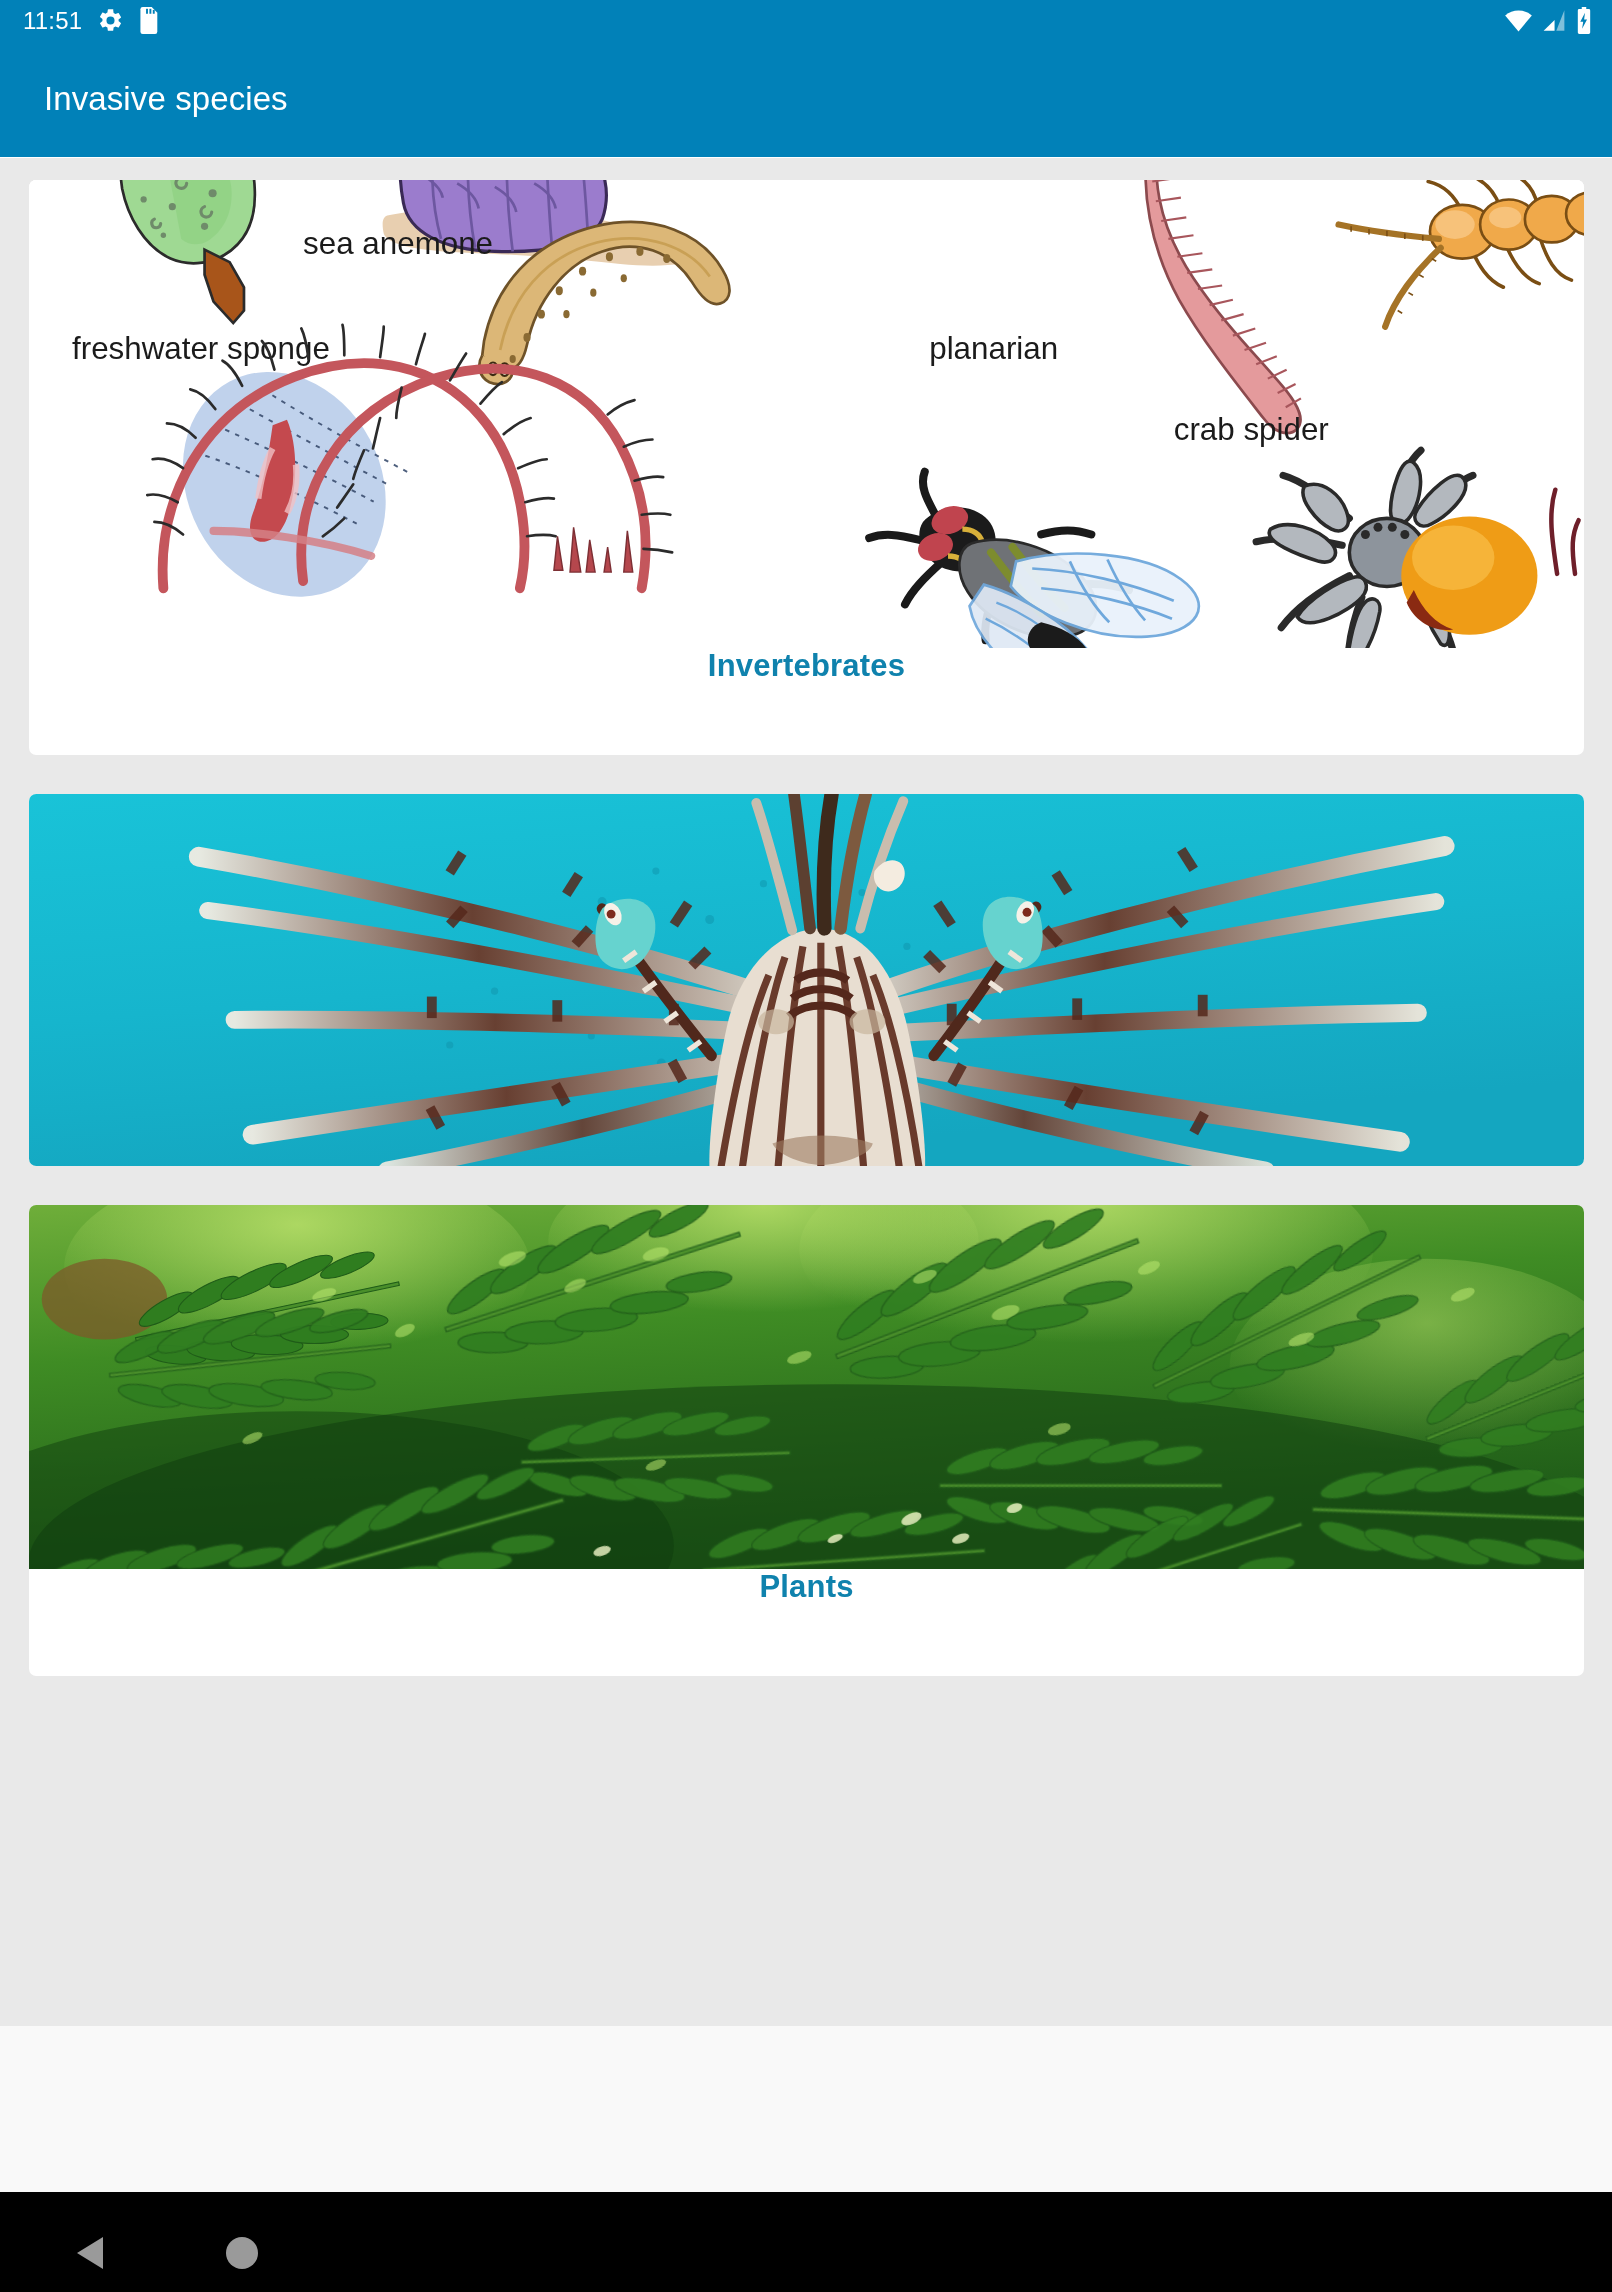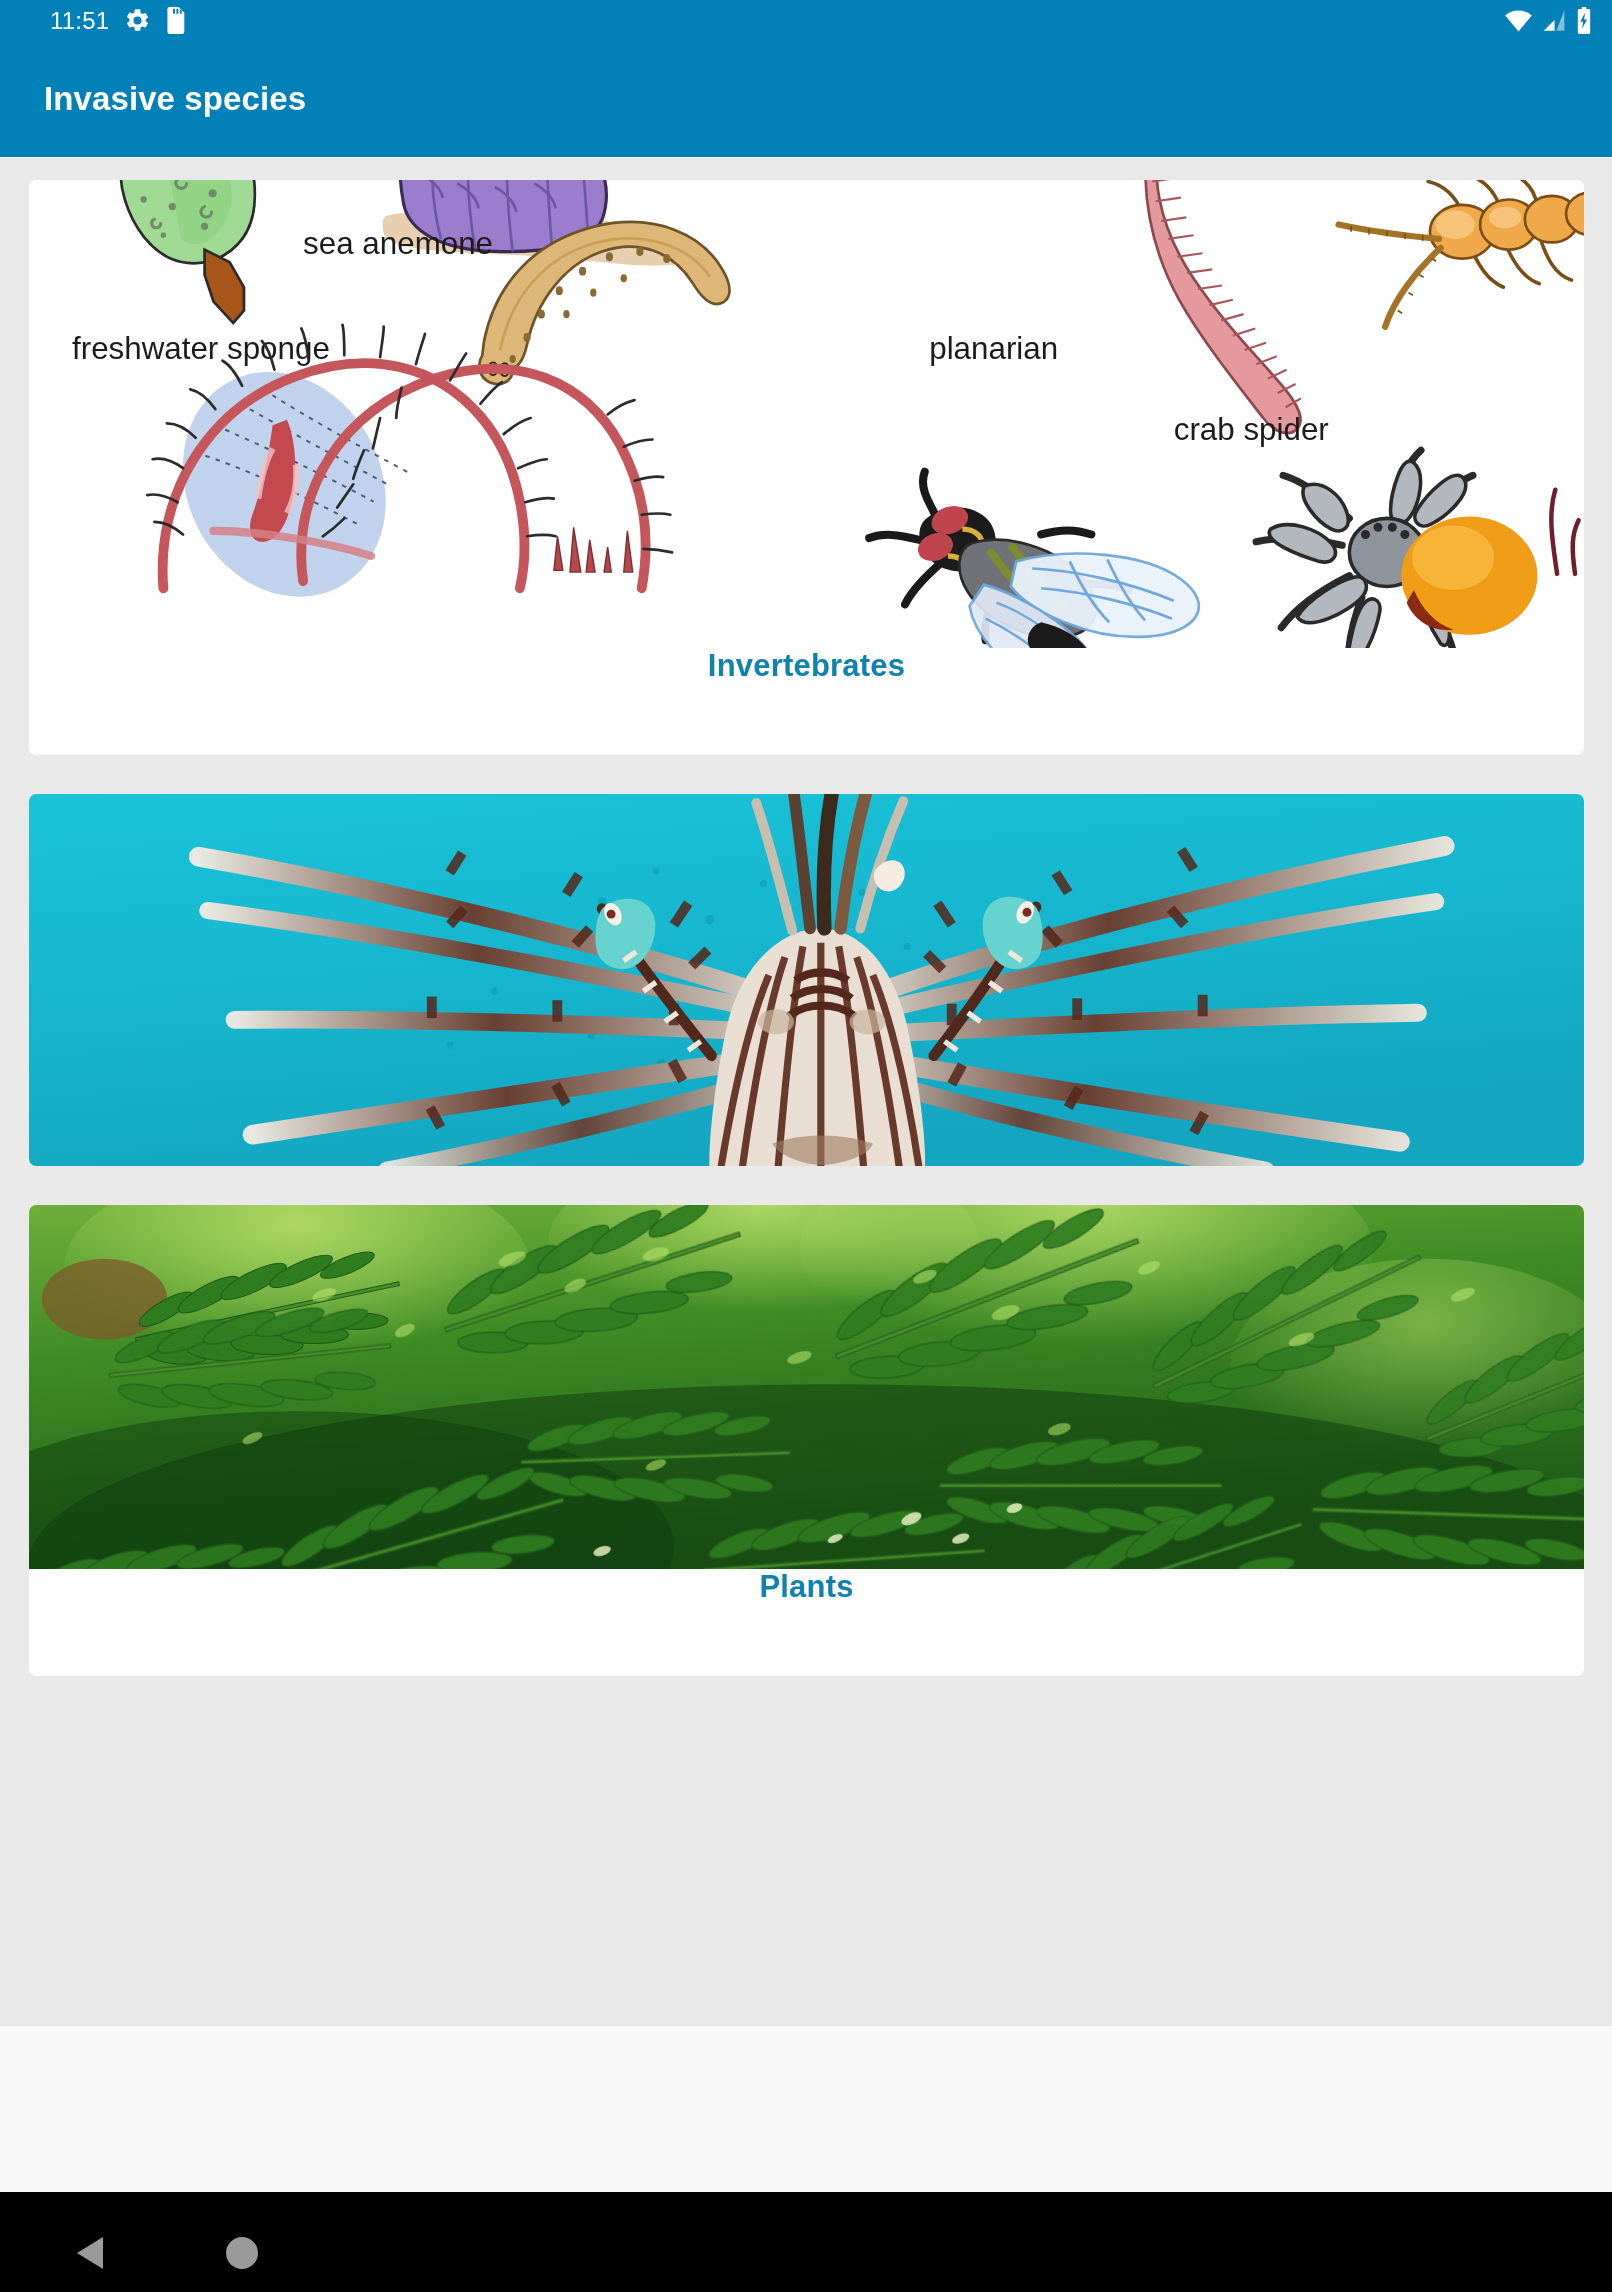--- a/index.html
+++ b/index.html
@@ -31,21 +31,20 @@
   .status-left {
     display: flex;
     align-items: center;
     gap: 14.3px;
   }
   .status-clock {
     color: #ffffff;
     font-size: 24px;
     letter-spacing: 0.2px;
     line-height: 1;
-    margin-left: 27px;
   }
   .status-right {
     margin-left: auto;
     display: flex;
     align-items: center;
     gap: 9.9px;
   }
   .icon-svg { display: block; }
 
   
@@ -56,21 +55,21 @@
     height: 116px;
     background: #0181b8;
     display: flex;
     align-items: center;
     box-sizing: border-box;
     padding-left: 44px;
   }
   .app-bar-title {
     color: #ffffff;
     font-size: 33px;
-    font-weight: 700;
+    font-weight: 400;
     letter-spacing: 0.1px;
   }
 
   
   .content {
     position: absolute;
     top: 158px; left: 0;
     width: 1612px;
     height: 1868px;
     background: #e9e9e9;

